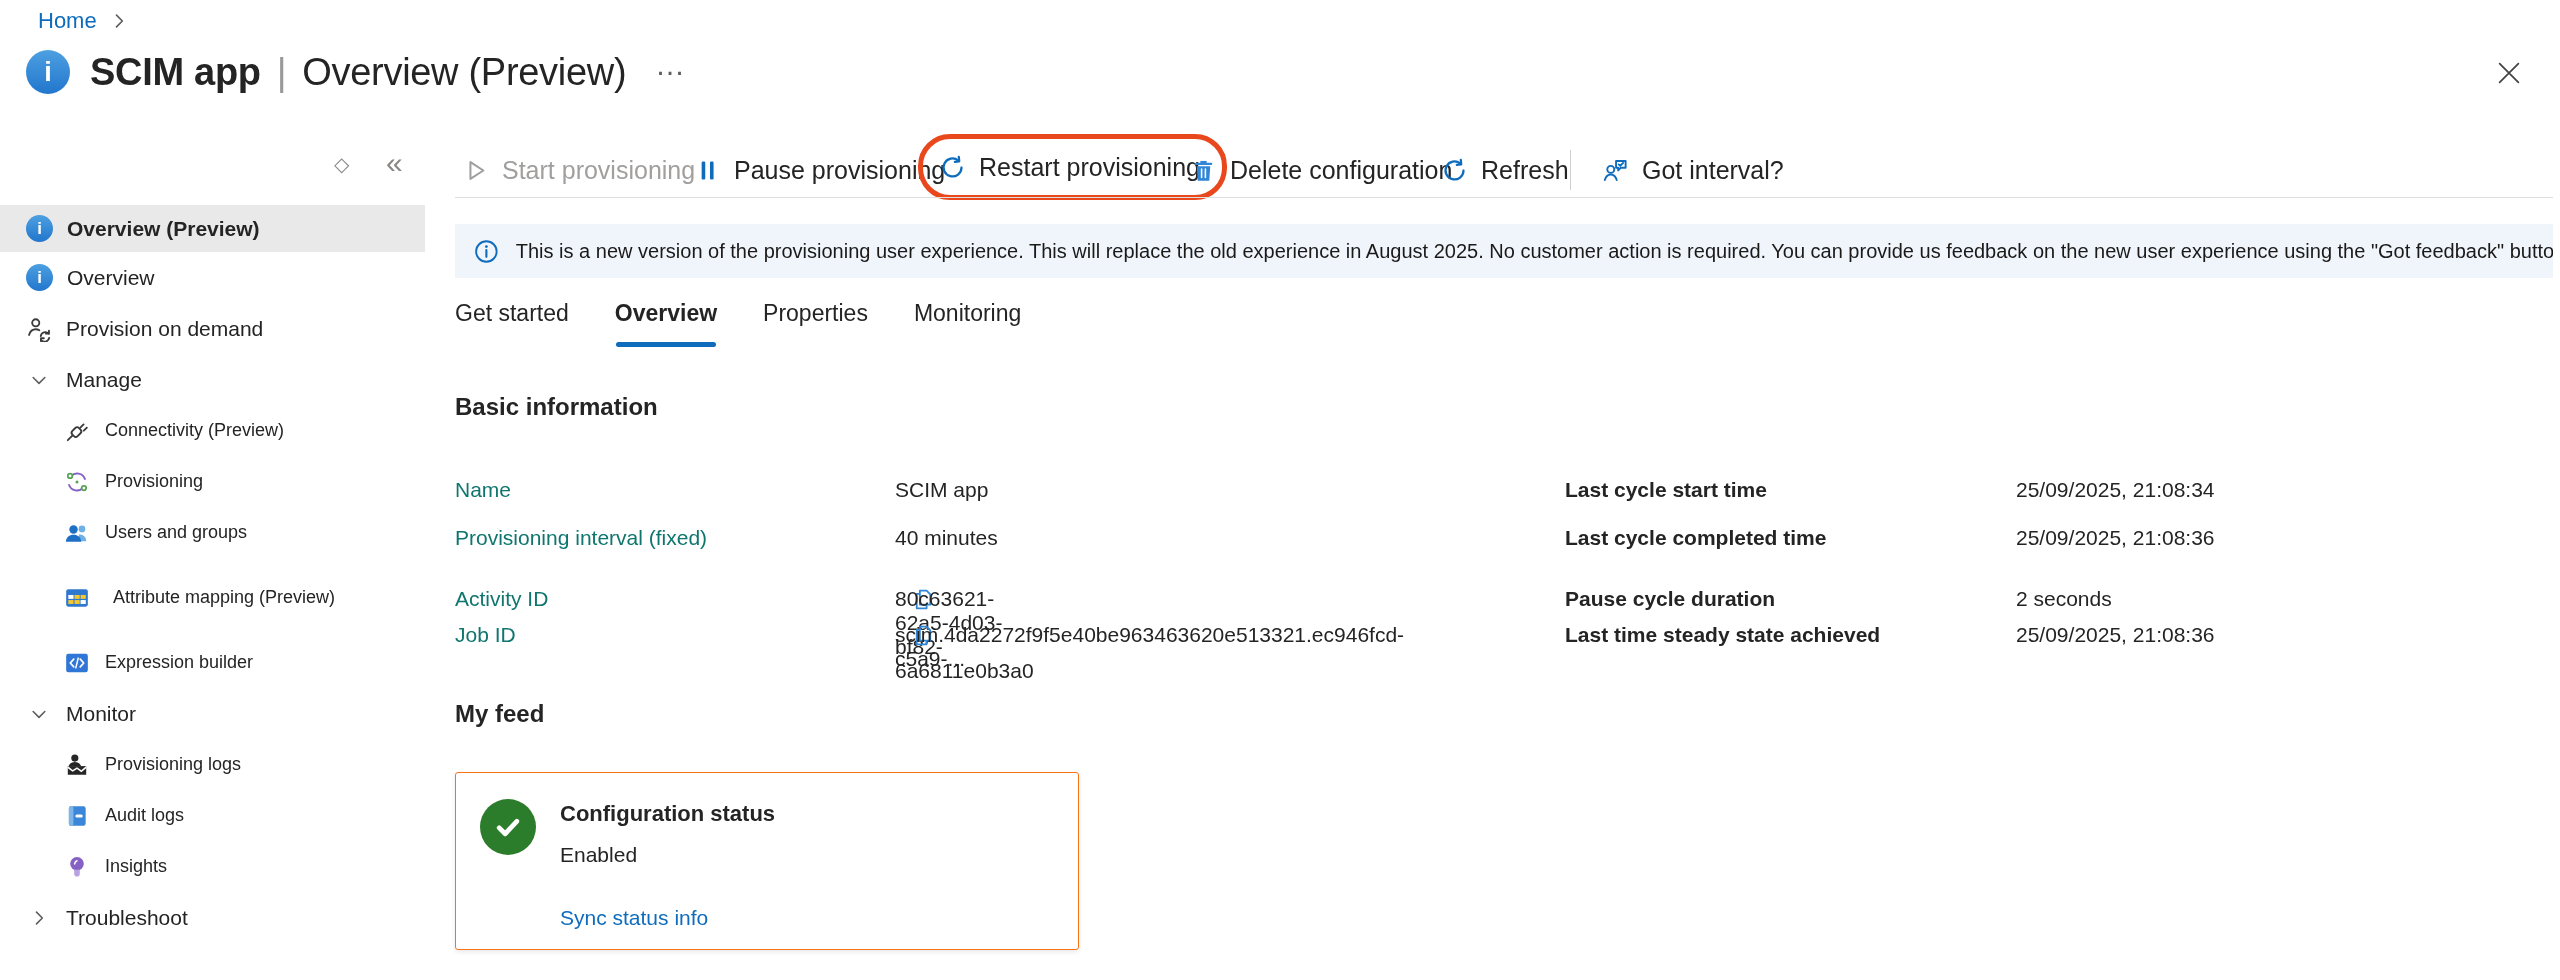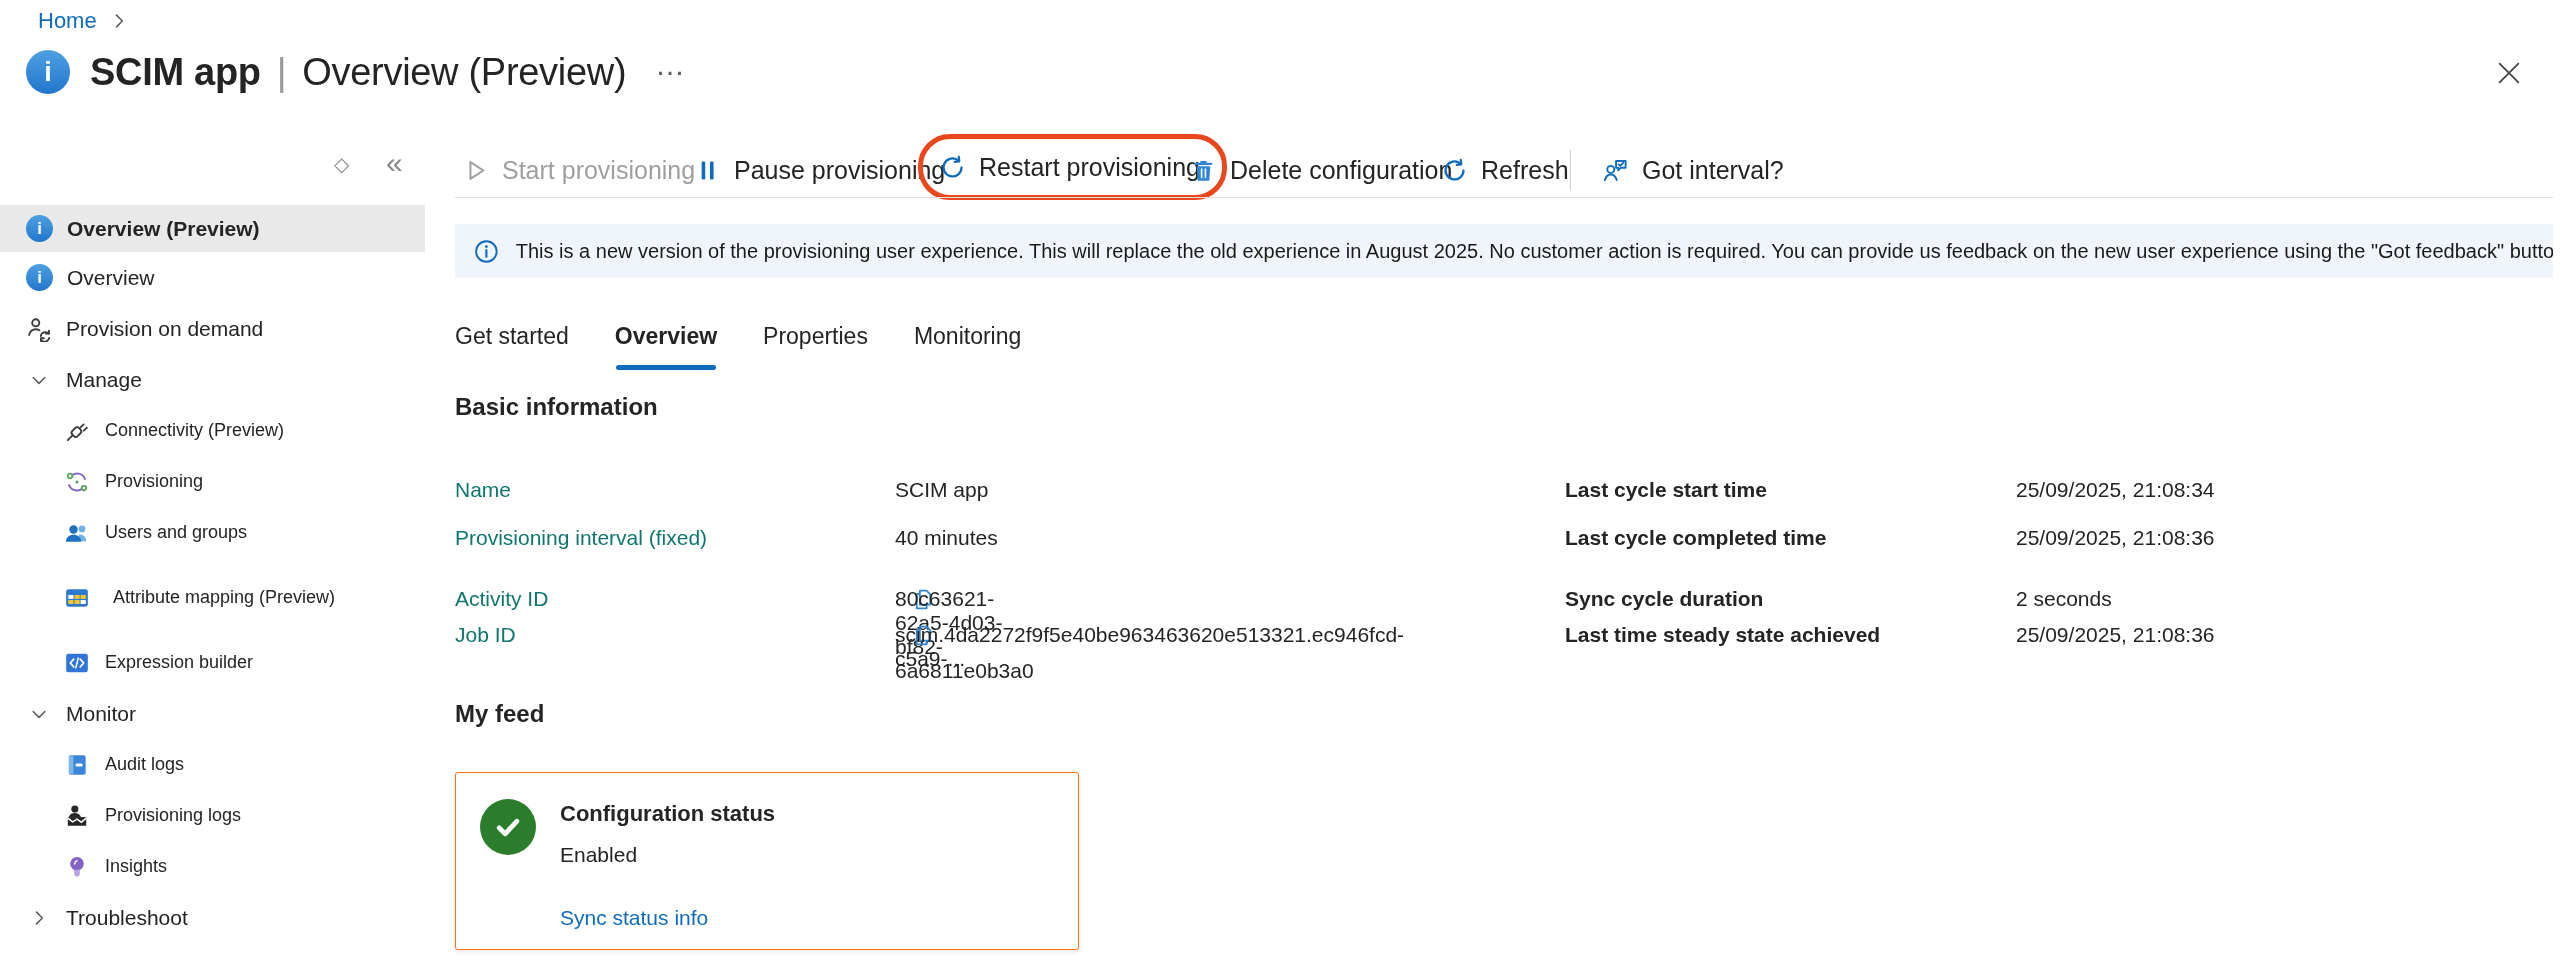--- a/index.html
+++ b/index.html
@@ -45,21 +45,21 @@
   .tb-divider{position:absolute;left:1570px;top:150px;width:1px;height:40px;background:#d1cfcd;}
   .toolbar-rule{position:absolute;left:455px;top:197px;width:2098px;height:1px;background:#e1dfdd;}
 
   
   .banner{position:absolute;left:455px;top:224px;width:2098px;height:54px;background:#f0f5fc;
     display:flex;align-items:center;gap:16px;padding-left:18px;box-sizing:border-box;}
   .banner-text{font-size:20px;color:#1b1a19;white-space:nowrap;overflow:hidden;}
 
   
   .tabs{position:absolute;left:455px;top:300px;display:flex;gap:46px;font-size:23px;}
-  .tab{position:relative;cursor:pointer;padding-bottom:6px;margin-top:23px;}
+  .tab{position:relative;cursor:pointer;padding-bottom:6px;}
   .tab.active{font-weight:700;}
   .tab.active::after{content:"";position:absolute;left:1px;right:1px;bottom:-14px;height:5px;background:#0f6cbd;border-radius:3px;}
 
   
   .section-title{position:absolute;left:455px;font-size:24px;font-weight:700;}
   .bi-row{position:absolute;left:0;width:2560px;height:36px;}
   .bi-row span, .bi-row .val-wrap{position:absolute;top:0;font-size:21px;display:flex;align-items:center;}
   .lbl-l{left:455px;color:#0f766e;}
   .val-l{left:895px;}
   .lbl-r{left:1565px;font-weight:600;}
@@ -182,35 +182,35 @@
       </svg>
       <span class="side-label">Expression builder</span>
     </div>
     <div class="side-group">
       <svg class="icon-20" viewBox="0 0 24 24">
           <path d="M5 9l7 7 7-7" fill="none" stroke="#605e5c" stroke-width="1.9" stroke-linecap="round" stroke-linejoin="round"></path>
         </svg>
       <span class="side-label">Monitor</span>
     </div>
     <div class="side-sub">
-      <svg class="icon-24" viewBox="0 0 24 24">
-        <rect x="4.5" y="3" width="15.5" height="18" rx="2" fill="#3b86d8"></rect>
-        <rect x="4.5" y="3" width="4.2" height="18" rx="1.6" fill="#7cb5e8"></rect>
-        <rect x="10.5" y="10.6" width="6.8" height="2.8" rx="1.4" fill="#fff"></rect>
-      </svg>
-      <span class="side-label">Audit logs</span>
-    </div>
-    <div class="side-sub">
       <svg class="icon-24" viewBox="0 0 24 24" fill="#262626">
         <circle cx="10" cy="5.6" r="3.3"></circle>
         <path d="M4.2 13.2a6.2 6.2 0 0 1 11.6 0z"></path>
         <path d="M3.5 13h17v8h-17z"></path>
         <path d="M3.5 13l4.5 3.5 4-2.5 4 2.8 4.5-3.8v2l-4.5 3.6-4-2.8-4 2.5L3.5 15z" fill="#fff"></path>
       </svg>
       <span class="side-label">Provisioning logs</span>
+    </div>
+    <div class="side-sub">
+      <svg class="icon-24" viewBox="0 0 24 24">
+        <rect x="4.5" y="3" width="15.5" height="18" rx="2" fill="#3b86d8"></rect>
+        <rect x="4.5" y="3" width="4.2" height="18" rx="1.6" fill="#7cb5e8"></rect>
+        <rect x="10.5" y="10.6" width="6.8" height="2.8" rx="1.4" fill="#fff"></rect>
+      </svg>
+      <span class="side-label">Audit logs</span>
     </div>
     <div class="side-sub">
       <svg class="icon-24" viewBox="0 0 24 24">
         <circle cx="12" cy="9" r="6.3" fill="#8661c5"></circle>
         <path d="M9.4 14.6h5.2v3.6a2.6 2.6 0 0 1-5.2 0z" fill="#b9a2e2"></path>
         <path d="M9.8 9.2c.2-1.6 1.1-2.6 2.2-3" stroke="#fff" stroke-width="1.4" fill="none" stroke-linecap="round"></path>
       </svg>
       <span class="side-label">Insights</span>
     </div>
     <div class="side-group">
@@ -301,21 +301,21 @@
   </div>
   <div class="bi-row" style="top:574px;margin-top:13px;">
     <span class="lbl-l">Activity ID</span>
     <span class="val-l val-wrap">
       <span>80c63621-62a5-4d03-bf82-6a6811e0b3a0</span>
       <svg class="copy-btn" viewBox="0 0 24 24" fill="none" stroke="#2f86d7" stroke-width="1.7" stroke-linejoin="round">
           <path d="M8.5 3.5h6.5l3.5 3.5v10H8.5z"></path>
           <path d="M8.5 6.5H5.5v14h9.5v-3"></path>
         </svg>
     </span>
-    <span class="lbl-r">Sync cycle duration</span>
+    <span class="lbl-r">Pause cycle duration</span>
     <span class="val-r">2 seconds</span>
   </div>
   <div class="bi-row" style="top:623px;">
     <span class="lbl-l">Job ID</span>
     <span class="val-l val-wrap">
       <span>scim.4da2272f9f5e40be963463620e513321.ec946fcd-c5a9-...</span>
       <svg class="copy-btn" viewBox="0 0 24 24" fill="none" stroke="#2f86d7" stroke-width="1.7" stroke-linejoin="round">
           <path d="M8.5 3.5h6.5l3.5 3.5v10H8.5z"></path>
           <path d="M8.5 6.5H5.5v14h9.5v-3"></path>
         </svg>

